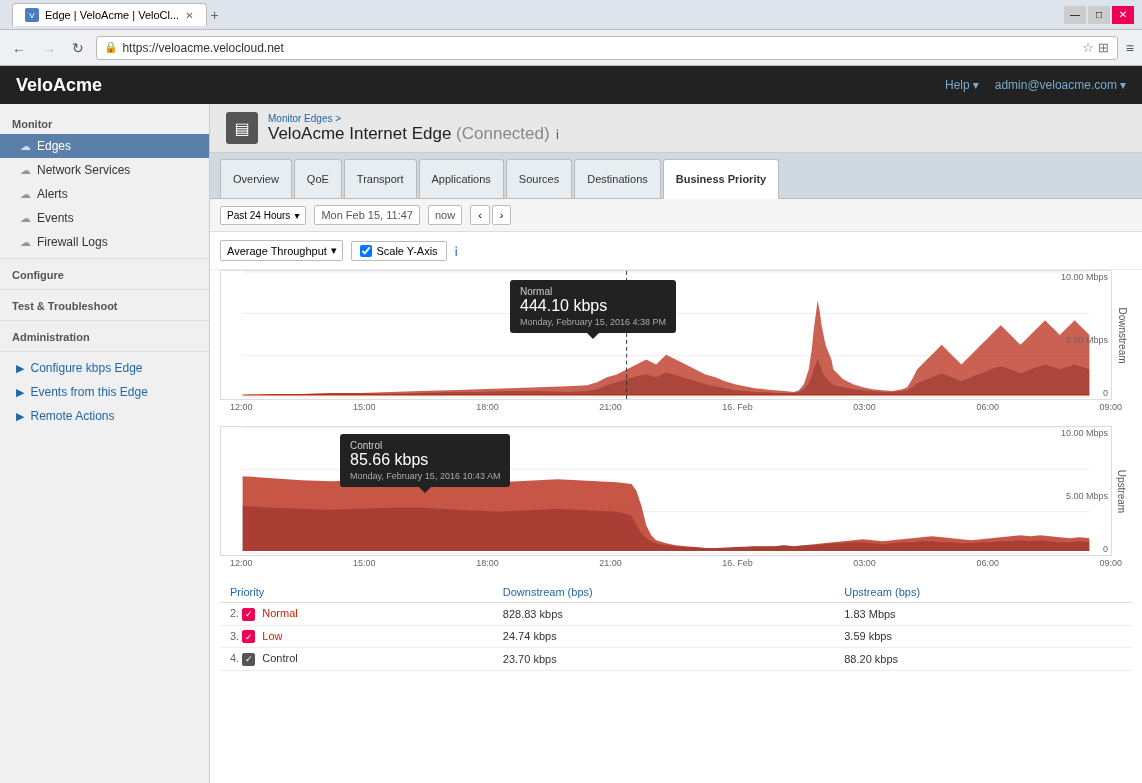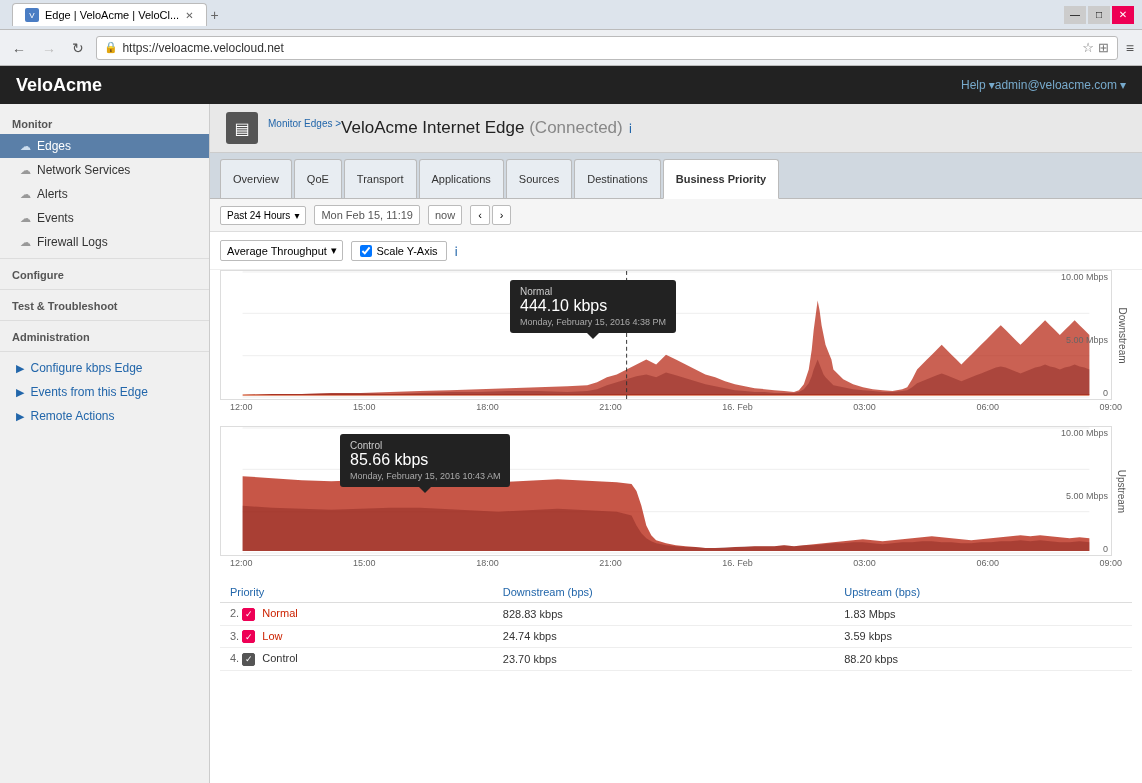--- a/index.html
+++ b/index.html
@@ -70,21 +70,21 @@
     
     .top-navbar {
       background: #222;
       height: 38px;
       display: flex;
       align-items: center;
       padding: 0 16px;
       flex-shrink: 0;
     }
     .brand { color: white; font-size: 18px; font-weight: bold; }
-    .top-nav-right { margin-left: auto; display: flex; align-items: center; gap: 0; }
+    .top-nav-right { margin-left: auto; display: flex; align-items: center; gap: 16px; }
     .nav-link { color: #7ac; font-size: 12px; cursor: pointer; display: flex; align-items: center; gap: 3px; }
 
     
     .main-layout { display: flex; flex: 1; overflow: hidden; }
 
     
     .sidebar {
       width: 210px;
       background: #f0f0f0;
       border-right: 1px solid #ccc;
@@ -140,21 +140,21 @@
       align-items: center;
       gap: 10px;
     }
     .edge-icon {
       width: 32px; height: 32px;
       background: #555;
       border-radius: 3px;
       display: flex; align-items: center; justify-content: center;
       color: white; font-size: 16px;
     }
-    .page-header-text { display: flex; flex-direction: row; }
+    .page-header-text { display: flex; flex-direction: column; }
     .breadcrumb { font-size: 10px; color: #2266aa; cursor: pointer; }
     .page-title { font-size: 17px; color: #222; font-weight: normal; }
     .page-title .status { color: #888; font-weight: normal; }
     .info-icon { color: #2266aa; cursor: pointer; font-size: 13px; }
 
     
     .tabs-bar {
       background: #d0d8e0;
       padding: 6px 10px 0;
       display: flex;
@@ -435,21 +435,21 @@
         <div class="tab-item"><span>Destinations</span></div>
         <div class="tab-item active"><span>Business Priority</span></div>
       </div>
 
       <div class="toolbar-row">
         <div class="time-select">
           <span>Past 24 Hours</span>
           <span>▾</span>
         </div>
         <div class="time-input">
-          <span>Mon Feb 15, 11:19</span>
+          <span>Mon Feb 15, 11:47</span>
         </div>
         <div class="time-input">
           <span>now</span>
         </div>
         <div class="nav-arrows">
           <button class="arrow-btn">‹</button>
           <button class="arrow-btn">›</button>
         </div>
       </div>
 

